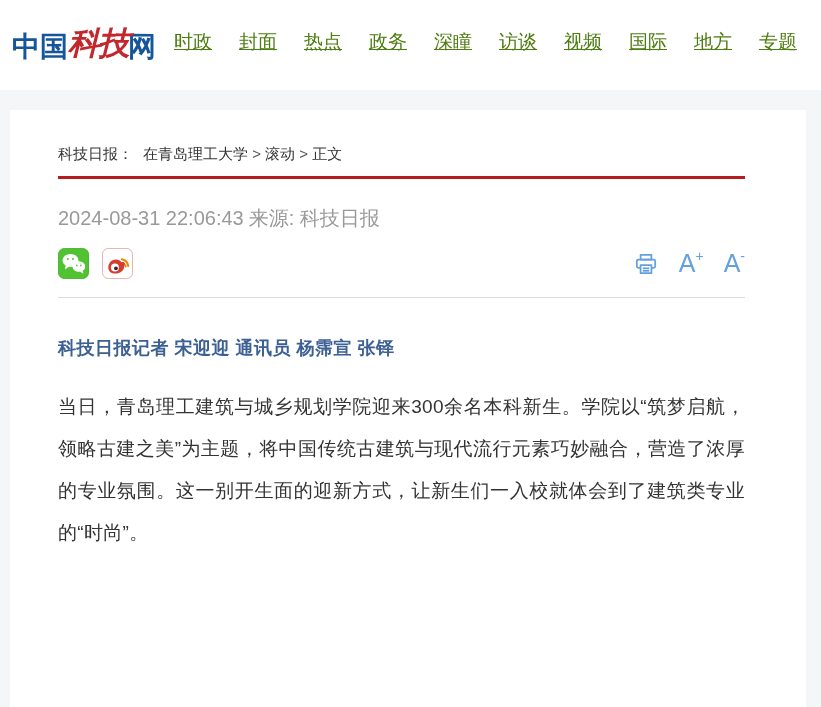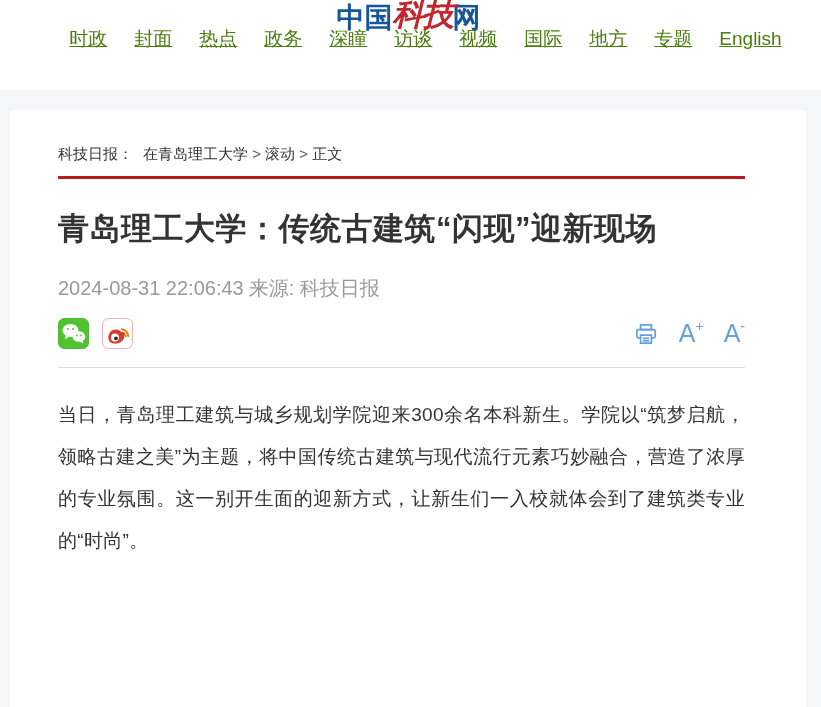--- a/index.html
+++ b/index.html
@@ -9,21 +9,20 @@
     background: #f5f6f7;
     font-family: "Liberation Sans", "DejaVu Sans", sans-serif;
   }
 
   
   .site-header {
     width: 100%; height: 90px;
     background: #ffffff;
     display: flex; align-items: center;
     padding-left: 12px;
-    flex-direction: column;
   }
   .logo { display: flex; flex-direction: column; line-height: 1; cursor: pointer; width: 160px; }
   .logo-line1 { white-space: nowrap; }
   .logo-cn  { color: #15559a; font-size: 28px; font-weight: 600; }
   .logo-brand {
     color: #c1272d; font-size: 32px; font-weight: 800; font-style: italic;
     letter-spacing: -2px; position: relative; top: -2px;
   }
   .logo-domain { color: #15559a; font-size: 25px; font-weight: 700; letter-spacing: 0.5px; margin-top: 2px; }
   .main-nav {
@@ -110,21 +109,20 @@
 </header>
 
 <main class="content-card">
 
   <div class="breadcrumb">
     <span class="bc-prefix">科技日报：</span><span><span class="bc-link">在青岛理工大学</span><span class="bc-sep"> &gt; </span><span class="bc-link">滚动</span><span class="bc-sep"> &gt; </span><span class="bc-link">正文</span></span>
   </div>
 
   <div class="red-divider"></div>
 
-  <h1 class="article-title">青岛理工大学：传统古建筑“闪现”迎新现场</h1>
 
   <div class="article-meta">
     <span>2024-08-31 22:06:43</span><span class="meta-sep">来源: 科技日报</span>
   </div>
 
   <div class="share-row">
     <div class="share-icons">
 
       <svg class="share-btn" viewBox="0 0 36 36">
         <rect x="0.5" y="0.5" width="35" height="35" rx="7" fill="#51c332" stroke="#3fae24"></rect>
@@ -157,18 +155,19 @@
           <line x1="9" y1="18.3" x2="15" y2="18.3"></line>
         </svg>
       </span>
       <span class="tool-font"><span>A</span><sup>+</sup></span>
       <span class="tool-font"><span>A</span><sup>-</sup></span>
     </div>
   </div>
 
   <div class="gray-divider"></div>
 
+  <div class="article-authors">科技日报记者 宋迎迎 通讯员 杨霈宣 张铎</div>
 
   <div class="article-body">
       <p class="para">当日，青岛理工建筑与城乡规划学院迎来300余名本科新生。学院以“筑梦启航，领略古建之美”为主题，将中国传统古建筑与现代流行元素巧妙融合，营造了浓厚的专业氛围。这一别开生面的迎新方式，让新生们一入校就体会到了建筑类专业的“时尚”。</p>
     </div>
 
 </main>
 
 </body></html>

